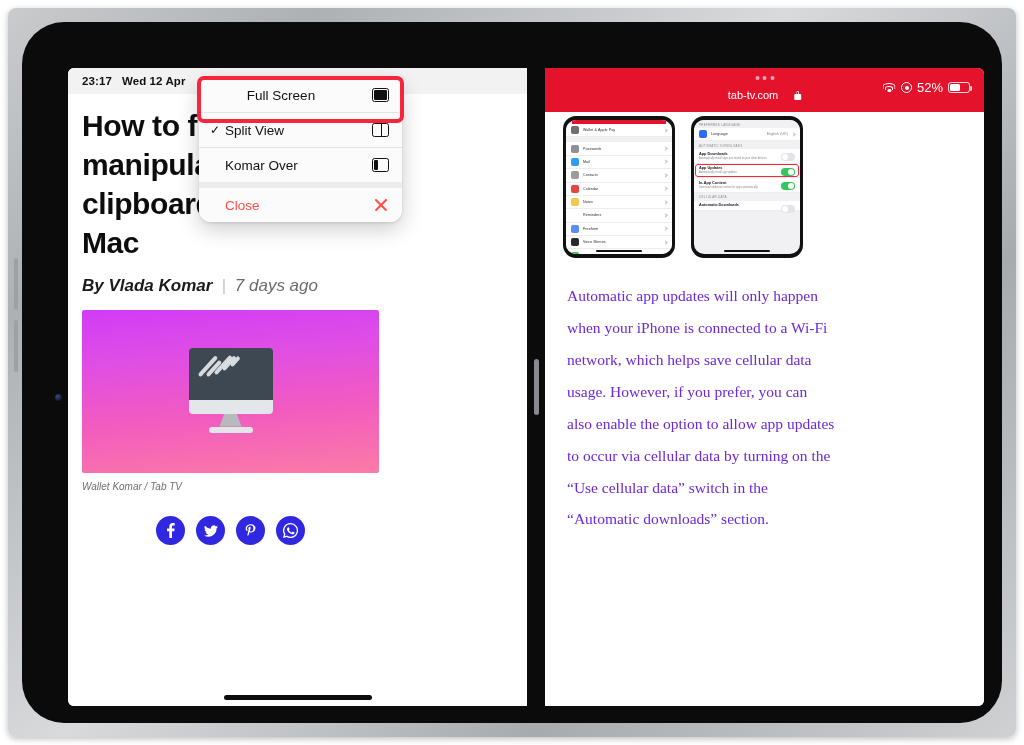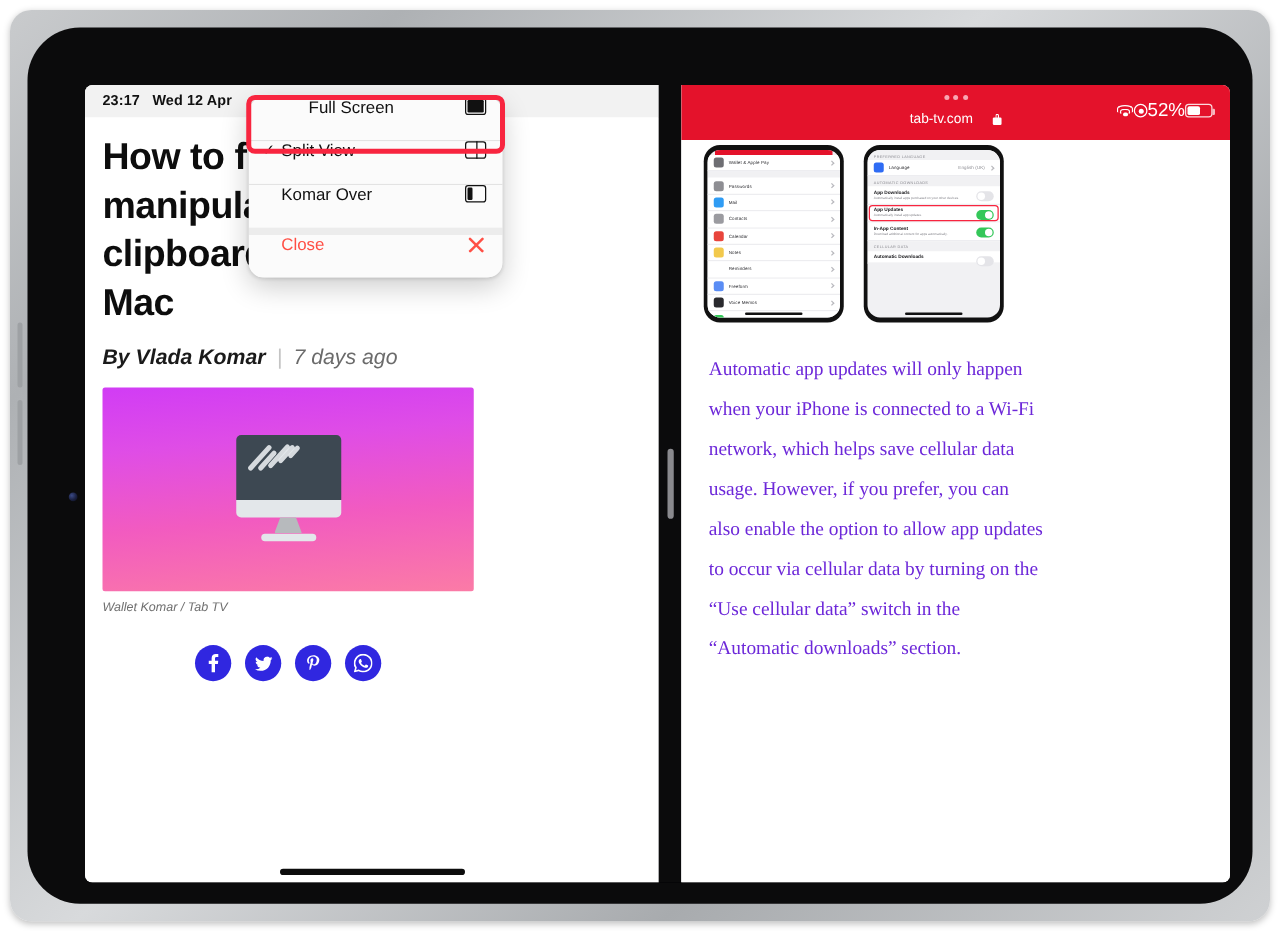--- a/index.html
+++ b/index.html
@@ -8,21 +8,21 @@
     background: #ffffff;
     font-family: "Liberation Sans", sans-serif;
     overflow: hidden;
   }
   #root { position: relative; width: 1024px; height: 745px; background: #fff; }
 
   
   .ipad-outer {
     position: absolute; left: 8px; top: 8px; width: 1008px; height: 729px;
     background: linear-gradient(135deg,#c9cbcd 0%, #aeb1b4 18%, #d8dadc 45%, #a8abae 72%, #cfd1d3 100%);
-    border-radius: 17px;
+    border-radius: 8px;
     box-shadow: 0 2px 6px rgba(0,0,0,.25);
   }
   .ipad-bezel {
     position: absolute; left: 14px; top: 14px; width: 980px; height: 701px;
     background: #0b0b0c; border-radius: 42px;
   }
   .ipad-screen {
     position: absolute; left: 46px; top: 46px; width: 916px; height: 638px;
     background: #000; border-radius: 6px; overflow: hidden;
     display: flex;
@@ -103,21 +103,21 @@
     width:148px; height:5px; background:#0c0c0c; border-radius:3px;
   }
 
   
   .menu-wrap { position:absolute; left:131px; top:10px; width:203px; z-index:40; }
   .menu {
     background:#f7f7f7; border-radius:12px; overflow:hidden;
     box-shadow: 0 7px 22px rgba(0,0,0,.20), 0 1px 3px rgba(0,0,0,.12);
   }
   .menu-item {
-    height: 34px; display:flex; padding: 0 13px 0 11px;
+    height: 34px; display:flex; align-items:center; padding: 0 13px 0 11px;
     background:#fbfbfb; font-size:13.5px; color:#111; position:relative;
   }
   .menu-item .check { width:15px; font-size:12px; color:#111; }
   .menu-item .mlabel { flex:1; }
   .menu-item.center .mlabel { text-align:center; padding-right:20px;}
   .menu-sep { height:1px; background:#e3e3e3; margin-left:0; }
   .menu-gap { height:6px; background:#ececec; }
   .menu-item.close { color:#ff3b30; }
   .menu-item.close .mlabel { color:#ff4f45; }
 
@@ -145,21 +145,21 @@
   .r-dots i { width:4px; height:4px; border-radius:50%; background:#f8a7b2; display:block; }
   .r-url {
     position:absolute; left:50%; transform:translateX(-50%); top:21px;
     font-size:11px; color:#fff; display:flex; align-items:center; gap:16px; white-space:nowrap;
   }
   .lock-ico { width:7px; height:9px; position:relative; display:inline-block; }
   .lock-ico .body { position:absolute; left:0; bottom:0; width:7px; height:5.5px; background:#fff; border-radius:1px;}
   .lock-ico .shackle { position:absolute; left:1.6px; top:0; width:3.8px; height:4.4px;
       border:1.2px solid #fff; border-bottom:none; border-radius:2.2px 2.2px 0 0; }
   .r-status-right {
-    position:absolute; right:14px; top:12px; display:flex; align-items:center; font-size:15px;
+    position:absolute; right:14px; top:12px; display:flex; align-items:center; gap:5px; font-size:13px;
   }
   .wifi-ico { width:13px; height:10px; position:relative; }
   .wifi-ico b { position:absolute; left:50%; transform:translateX(-50%); border:1.5px solid #fff;
                 border-bottom:none; border-radius:50% 50% 0 0; display:block; }
   .wifi-ico b:nth-child(1){ top:0; width:13px; height:6px; }
   .wifi-ico b:nth-child(2){ top:3px; width:8px; height:4px; }
   .wifi-ico b:nth-child(3){ top:6.5px; width:3.2px; height:3.2px; background:#fff; border:none; border-radius:50%; }
   .loc-ico { width:11px; height:11px; border:1.4px solid #fff; border-radius:50%; position:relative; }
   .loc-ico::after { content:""; position:absolute; left:2.6px; top:2.6px; width:4px; height:4px; background:#fff; border-radius:50%; }
   .batt { width:22px; height:11px; border:1.3px solid rgba(255,255,255,.85); border-radius:3px; position:relative; }

